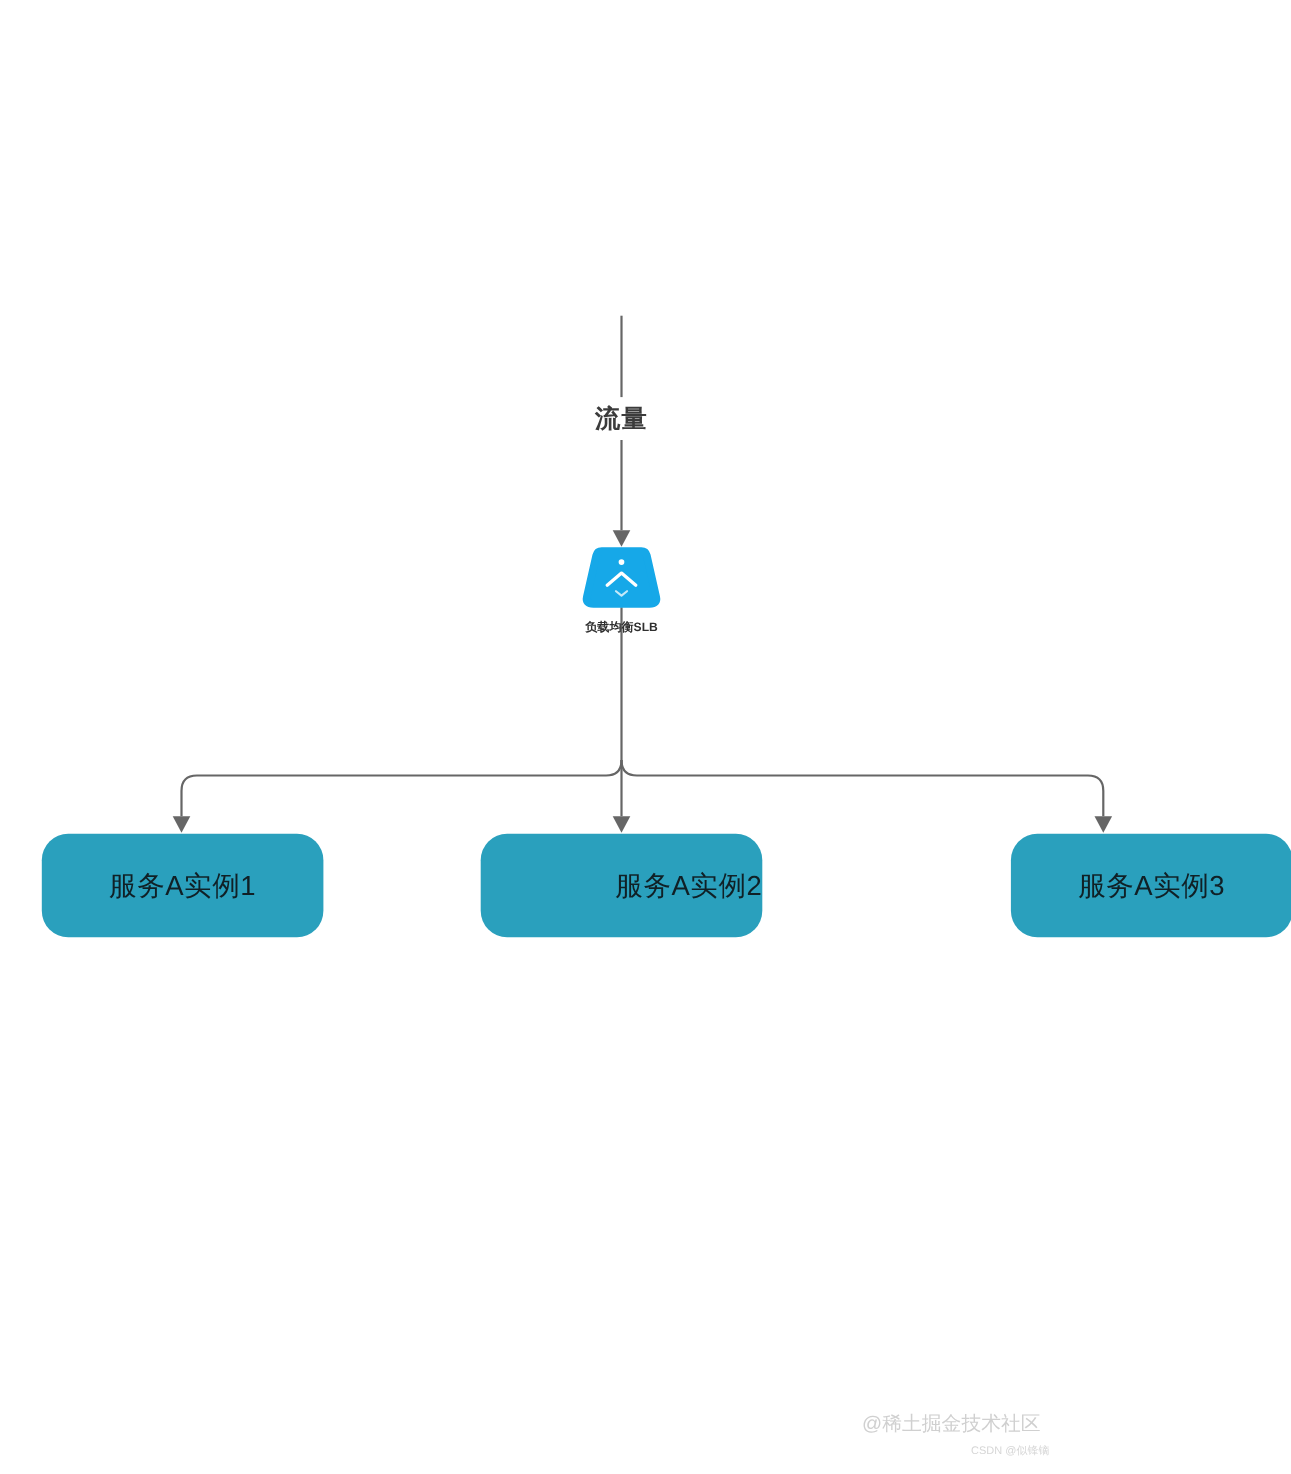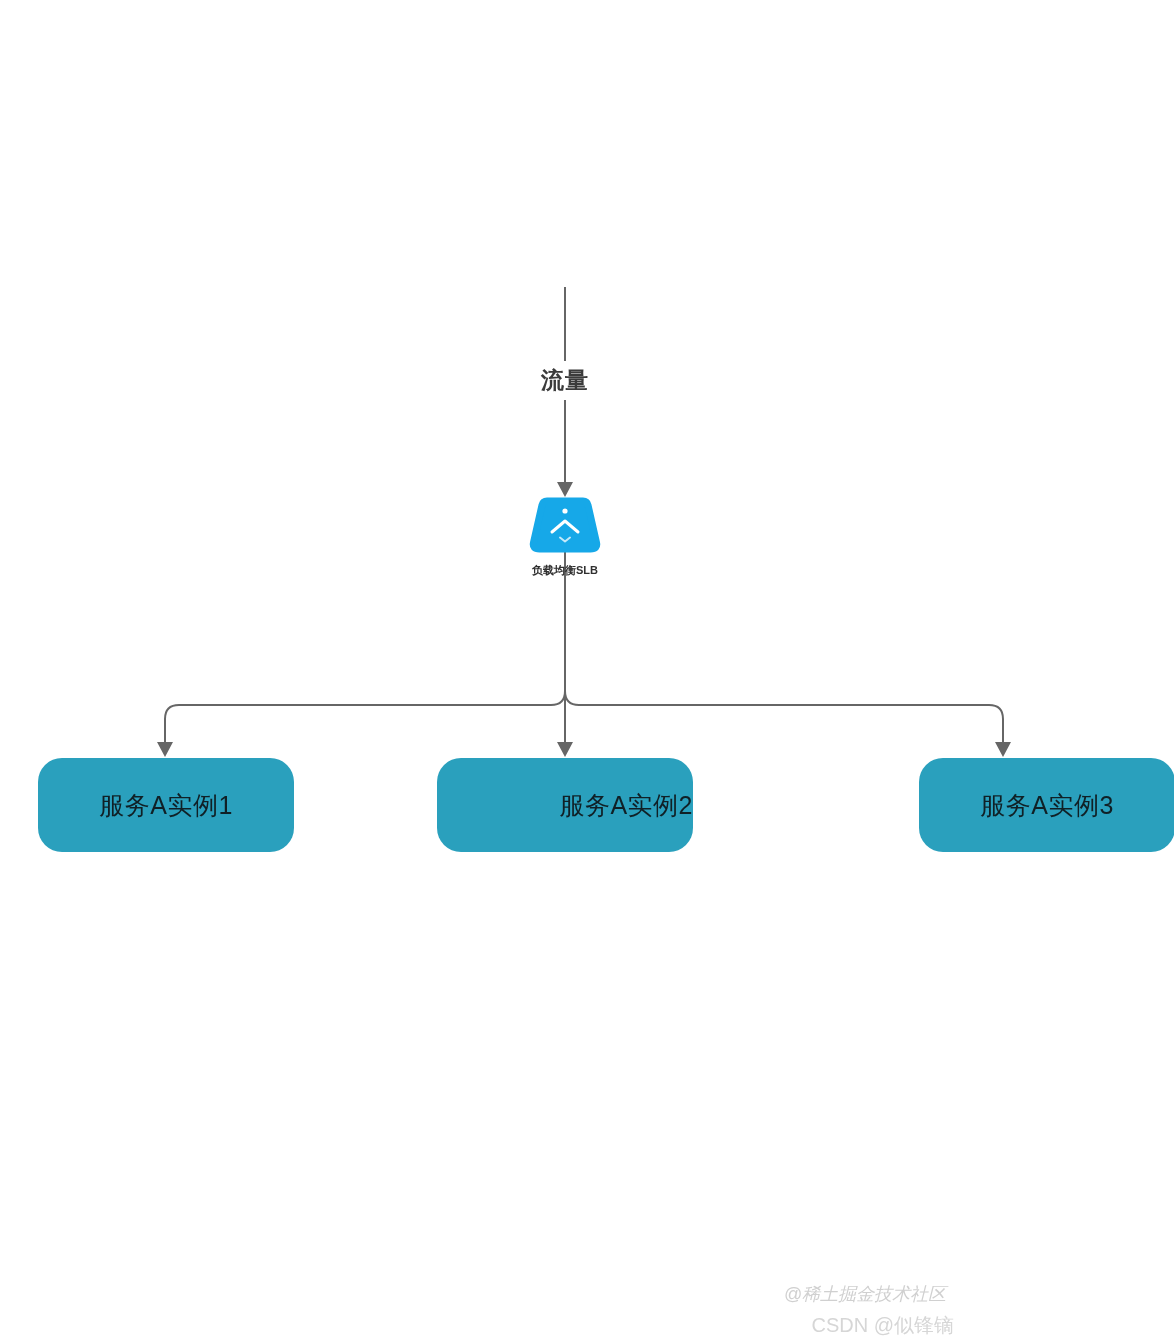--- a/index.html
+++ b/index.html
@@ -45,22 +45,22 @@
     display:flex;align-items:center;justify-content:center;
   }
   .node span{
     font-size:25px;font-weight:normal;letter-spacing:0.5px;
     color:var(--box-text);white-space:nowrap;
   }
   .node-1{left:38px;}
   .node-2{left:437px;justify-content:flex-end;}
   .node-3{left:875px;margin-left:44px;}
   .wm{position:absolute;text-align:right;white-space:nowrap;}
-  .wm-juejin{right:17px;top:1282px;font-size:18px;color:var(--watermark-gray);font-style:italic;}
-  .wm-csdn{right:9px;top:1312px;font-size:20px;color:var(--watermark-gray-2);}
+  .wm-juejin{right:17px;top:1282px;font-size:18px;color:var(--watermark-gray);}
+  .wm-csdn{right:9px;top:1312px;font-size:10px;color:var(--watermark-gray-2);}
 </style>
 </head>
 <body>
 
 <div class="canvas">
 
   <svg class="connectors" viewBox="0 0 1174 1340" xmlns="http://www.w3.org/2000/svg">
 
     <path d="M 565 287 L 565 361"></path>
 

